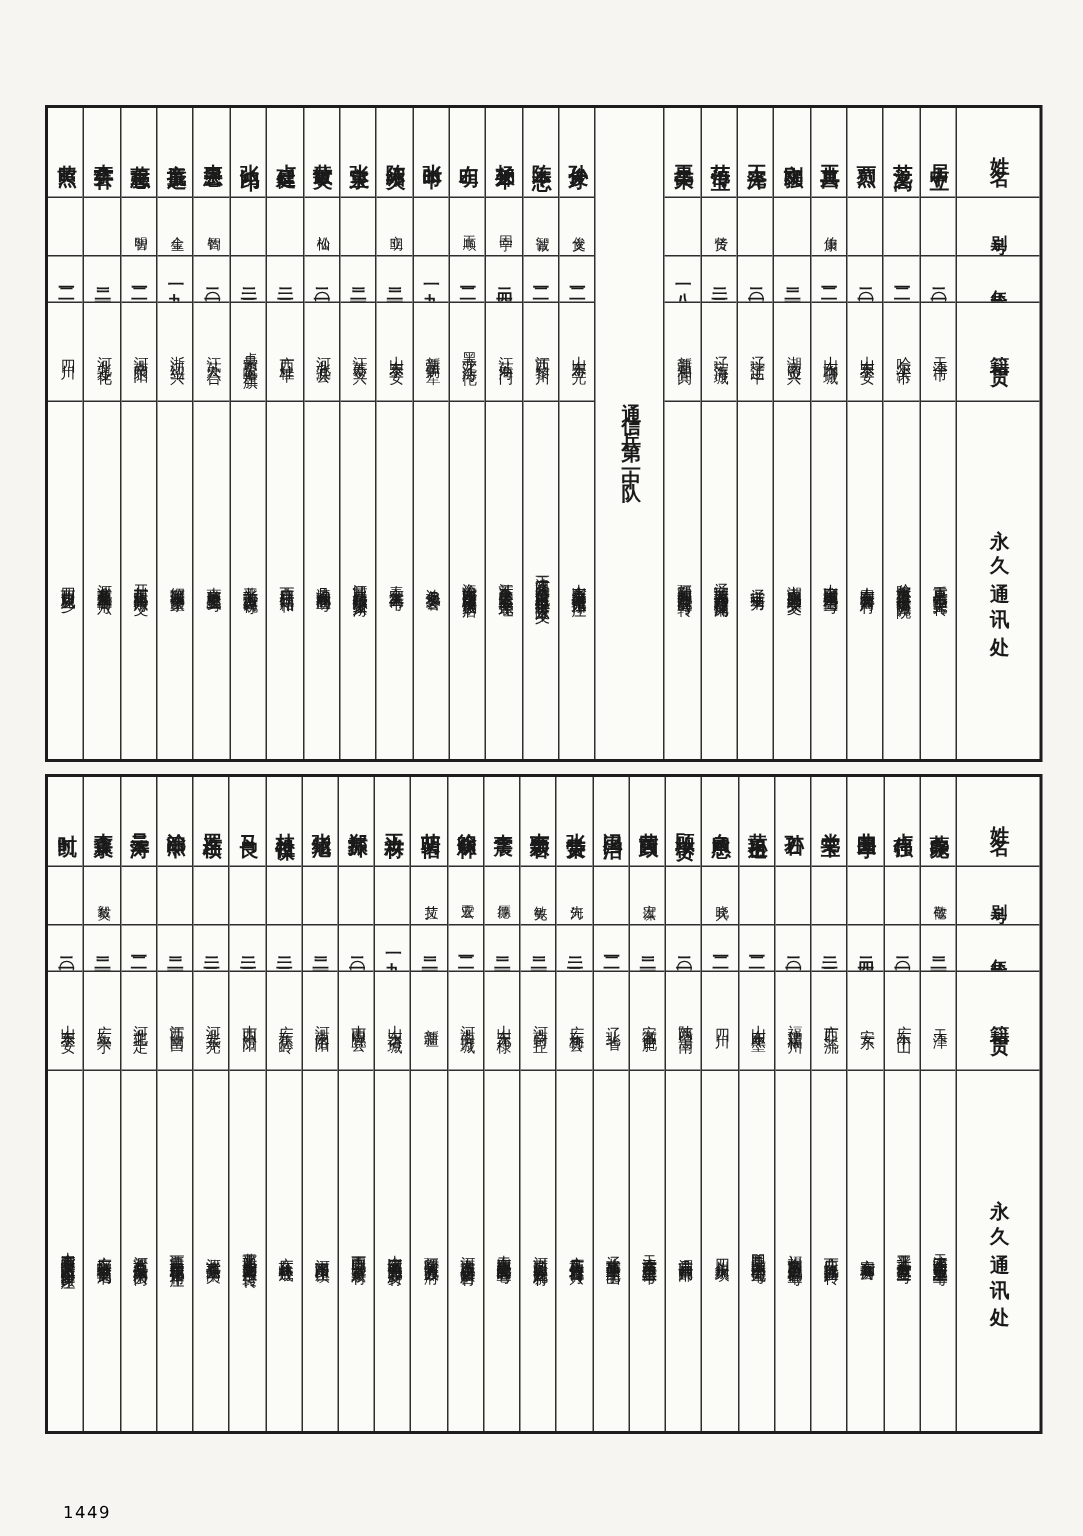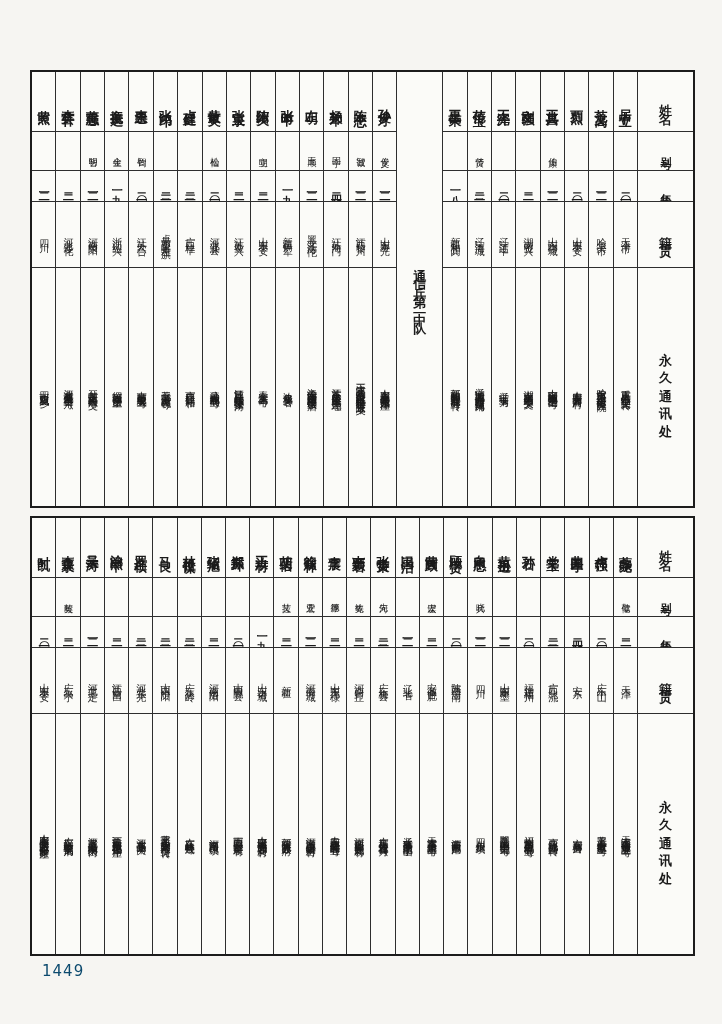--- a/index.html
+++ b/index.html
@@ -56,23 +56,23 @@
   .origin-text{ font-size: 10px; letter-spacing: 3px; }
   .addr-text  { font-size: 10px; line-height: 12px; letter-spacing: 1px; }
 
   .hdr-text   { font-size: 13px; font-weight: 700; letter-spacing: 8px; }
   .hdr-addr-text { font-size: 13px; font-weight: 700; letter-spacing: 18px; }
   .divider-cell { flex: 1 1 auto; border-bottom: none; }
   .divider-text { font-size: 13px; letter-spacing: 9px; font-weight: 600; }
 
   .page-number {
     position: absolute;
-    left: 42px; top: 962px;
-    font-size: 15px;
-    color: #0c4a6e;
+    left: 42px; top: 1002px;
+    font-size: 11px;
+    color: #000000;
     letter-spacing: 1px;
   }
 </style>
 </head>
 <body>
 
 <div class="sheet">
 
   <div class="grid-table t-top" id="table-0">
     <div class="col header-col">

